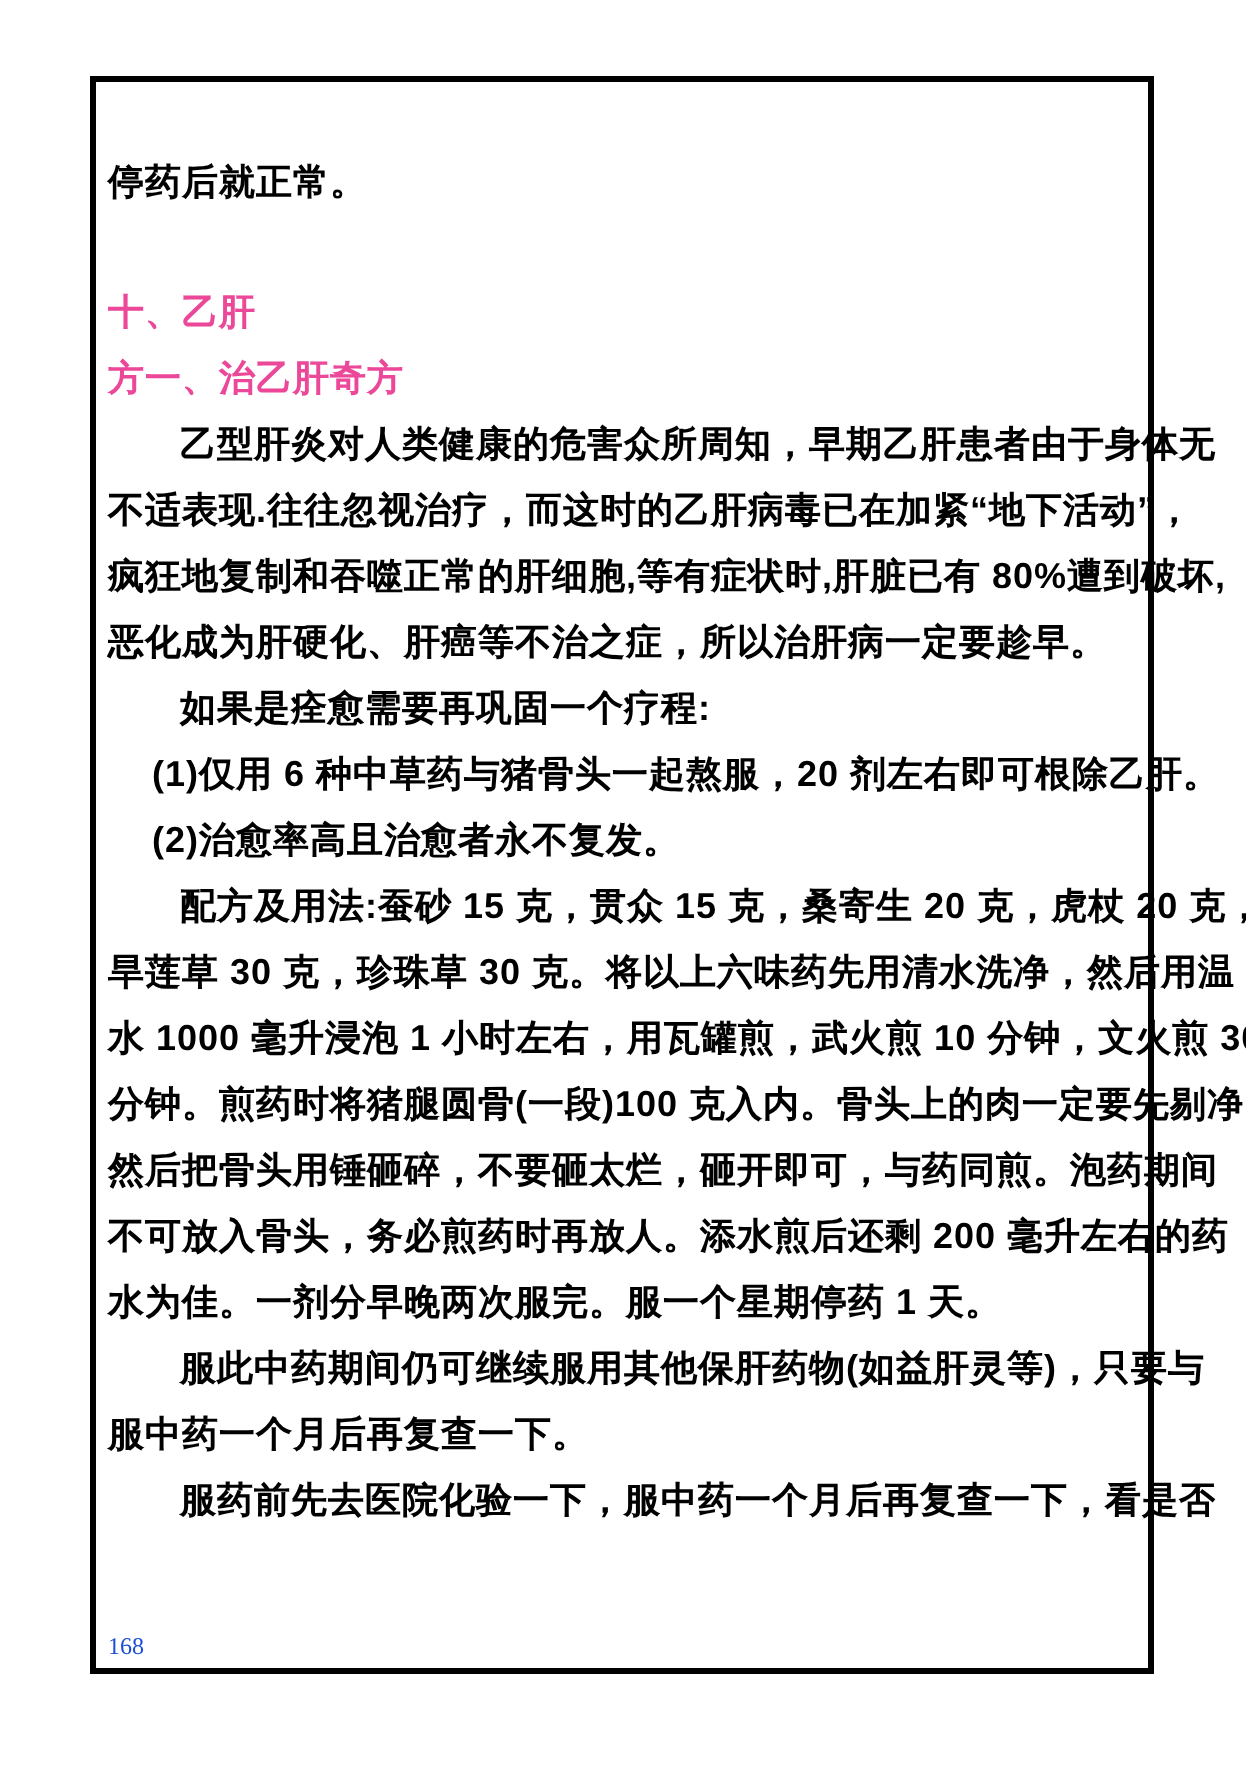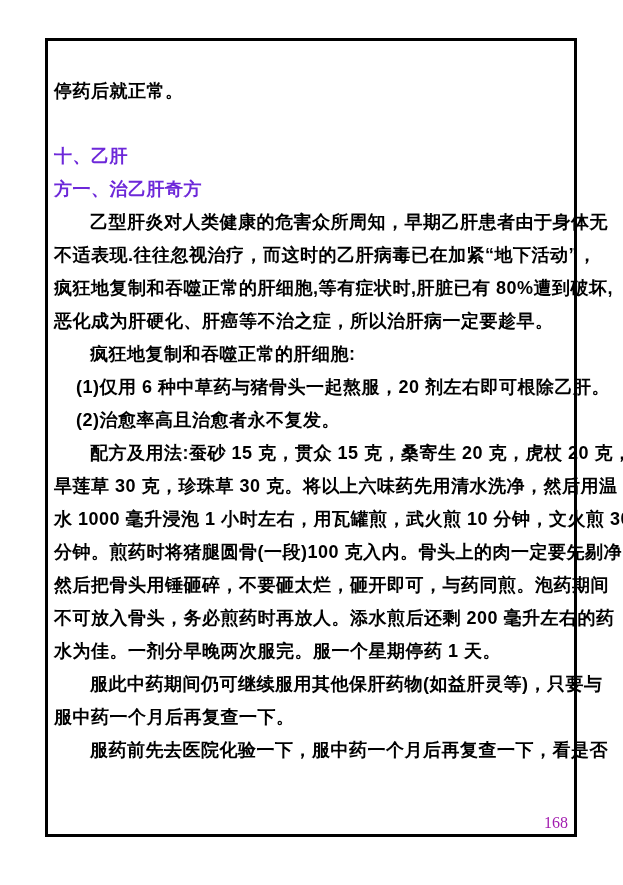--- a/index.html
+++ b/index.html
@@ -35,58 +35,58 @@
     color: #000000;
     white-space: nowrap;
     letter-spacing: 0.5px;
     margin: 0;
   }
   .spacer {
     flex: 0 0 auto;
     height: 32px;
   }
   .red {
-    color: #6d28d9;
+    color: #ec4899;
   }
   
   .j {
     text-align: justify;
     text-align-last: justify;
   }
   .ind2 { text-indent: 36px; }  
   .ind1 { text-indent: 22px; }  
   .footer {
     flex: 0 0 auto;
     margin-top: auto;
-    text-align: right;
+    text-align: left;
     font-family: "Liberation Serif", serif;
-    font-size: 16px;
+    font-size: 12px;
     line-height: 14px;
     font-weight: normal;
-    color: #a21caf;
+    color: #1d4ed8;
   }
 </style>
 </head>
 <body>
 
 <div class="canvas">
   <div class="frame">
 
     <div class="line">停药后就正常。</div>
 
     <div class="spacer"></div>
 
     <h1 class="line red">十、乙肝</h1>
     <h2 class="line red">方一、治乙肝奇方</h2>
 
     <div class="line j ind2">乙型肝炎对人类健康的危害众所周知，早期乙肝患者由于身体无</div>
     <div class="line j">不适表现.往往忽视治疗，而这时的乙肝病毒已在加紧“地下活动”，</div>
     <div class="line j">疯狂地复制和吞噬正常的肝细胞,等有症状时,肝脏已有 80%遭到破坏,</div>
     <div class="line">恶化成为肝硬化、肝癌等不治之症，所以治肝病一定要趁早。</div>
-    <div class="line ind2">疯狂地复制和吞噬正常的肝细胞:</div>
+    <div class="line ind2">如果是痊愈需要再巩固一个疗程:</div>
     <div class="line ind1">(1)仅用 6 种中草药与猪骨头一起熬服，20 剂左右即可根除乙肝。</div>
     <div class="line ind1">(2)治愈率高且治愈者永不复发。</div>
     <div class="line j ind2">配方及用法:蚕砂 15 克，贯众 15 克，桑寄生 20 克，虎杖 20 克，</div>
     <div class="line j">旱莲草 30 克，珍珠草 30 克。将以上六味药先用清水洗净，然后用温</div>
     <div class="line j">水 1000 毫升浸泡 1 小时左右，用瓦罐煎，武火煎 10 分钟，文火煎 30</div>
     <div class="line j">分钟。煎药时将猪腿圆骨(一段)100 克入内。骨头上的肉一定要先剔净，</div>
     <div class="line j">然后把骨头用锤砸碎，不要砸太烂，砸开即可，与药同煎。泡药期间</div>
     <div class="line j">不可放入骨头，务必煎药时再放人。添水煎后还剩 200 毫升左右的药</div>
     <div class="line">水为佳。一剂分早晚两次服完。服一个星期停药 1 天。</div>
     <div class="line j ind2">服此中药期间仍可继续服用其他保肝药物(如益肝灵等)，只要与</div>

